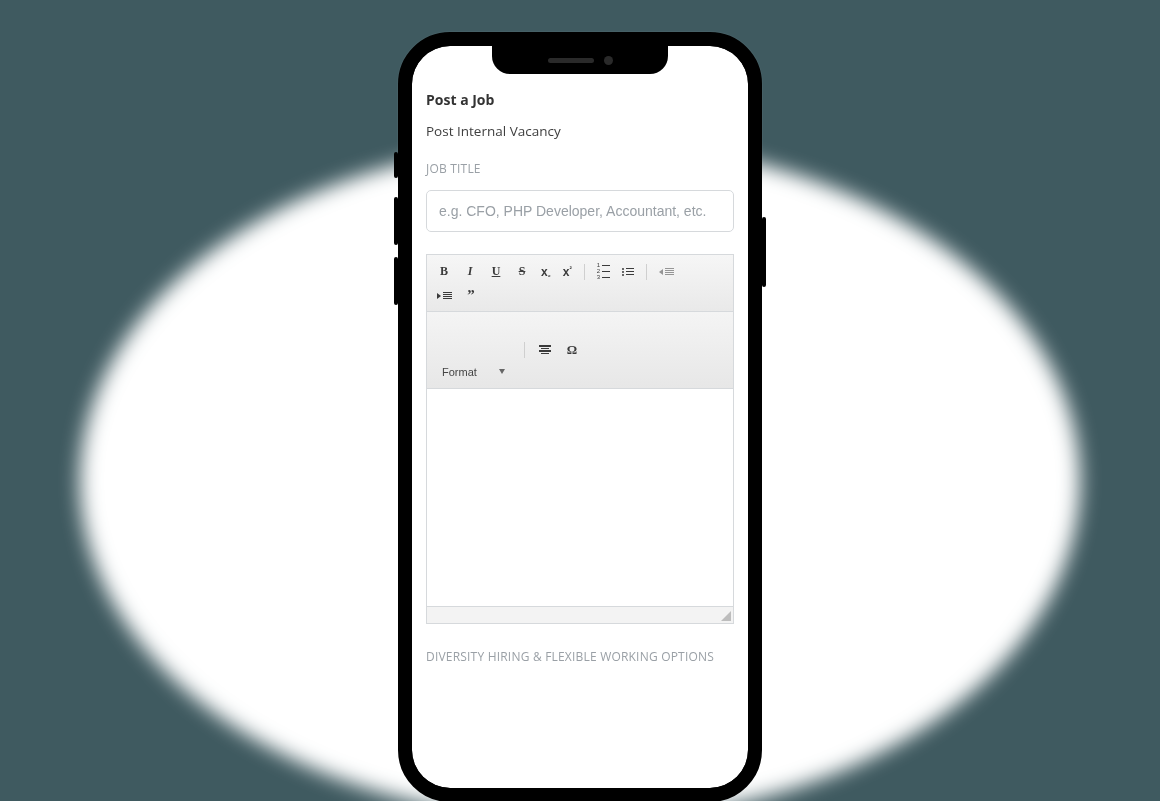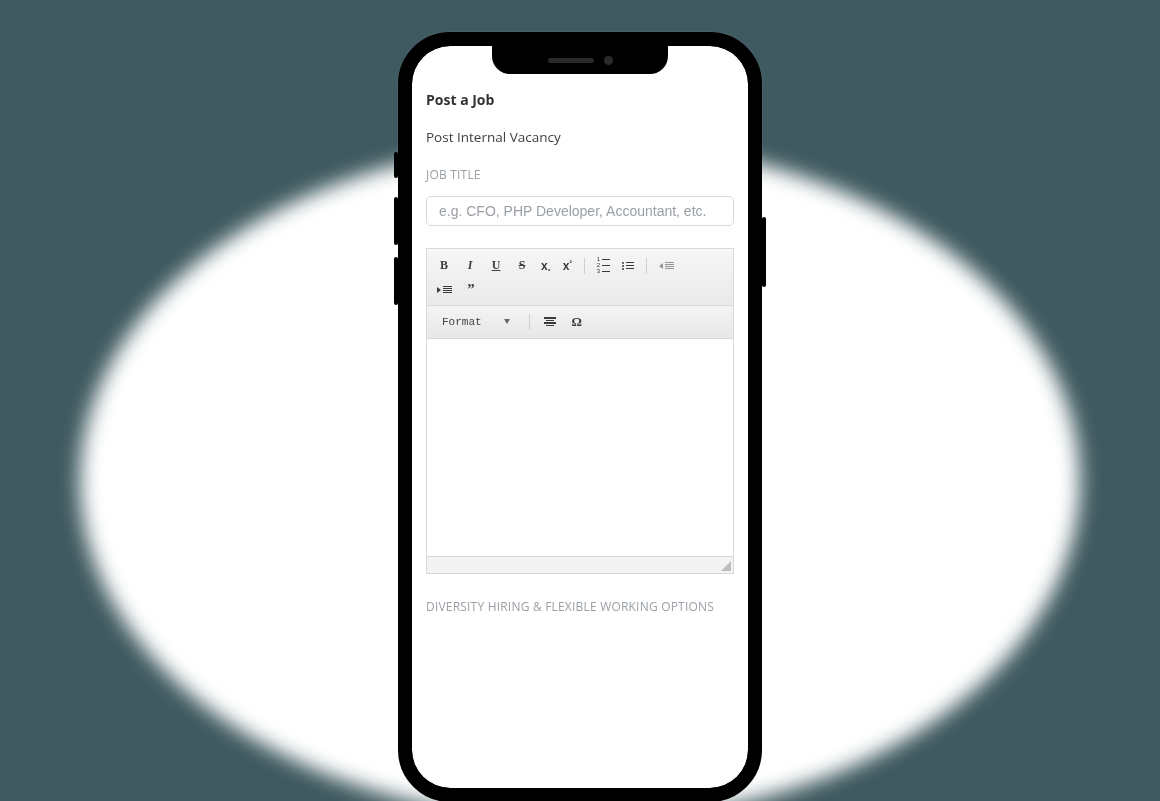--- a/index.html
+++ b/index.html
@@ -69,21 +69,21 @@
     border-radius: 38px;
     overflow: hidden;
     padding: 44px 14px 14px 14px;
   }
 
   
   .page-title {
     font-size: 14px;
     font-weight: 700;
     color: #333;
-    margin-bottom: 16px;
+    margin-bottom: 10px;
   }
   .link {
     font-size: 13.5px;
     color: #404040;
     text-decoration: none;
     display: inline-block;
     margin-bottom: 18px;
     cursor: pointer;
   }
 
@@ -91,21 +91,21 @@
   .field-label {
     font-size: 12px;
     letter-spacing: 0.2px;
     color: #9aa0a6;
     text-transform: uppercase;
     margin-bottom: 10px;
     line-height: 1.8;
   }
   .text-input {
     width: 100%;
-    height: 30px;
+    height: 42px;
     padding: 0 12px;
     border: 1px solid #d6d9dc;
     border-radius: 5px;
     font-size: 14px;
     color: #444;
     outline: none;
   }
   .text-input::placeholder { color:#9aa0a6; }
 
   
@@ -143,27 +143,28 @@
   .list-icon .bar  { width:8px;height:1px;background:#3b3b3b; }
   .indent-icon { display:inline-flex; align-items:center; gap:2px; }
   .indent-icon .lines { display:flex; flex-direction:column; gap:1px; }
   .indent-icon .lines span { width:9px;height:1px;background:#3b3b3b; }
   .tri { width:0;height:0;border-top:3px solid transparent;border-bottom:3px solid transparent; }
   .tri.right { border-left:4px solid #3b3b3b; }
   .tri.left  { border-right:4px solid #3b3b3b; }
   .tri.down  { border-left:3px solid transparent;border-right:3px solid transparent;border-top:5px solid #666;border-bottom:none;width:0;height:0;}
   .format-btn {
     display:flex; align-items:center; gap:22px;
-    font-family: Liberation Mono, monospace;
+    font-family: Liberation Sans, sans-serif;
     font-size: 11px;
     color:#444;
     padding:3px 6px;
     border:1px solid transparent;
     border-radius:3px;
     cursor:pointer;
+    margin-top:44px;
   }
   .toolbar2 {
     background: linear-gradient(#f4f4f4, #e7e7e7);
     border-bottom: 1px solid #d6d9dc;
     padding: 6px 8px;
     display:flex; align-items:center; gap:10px;
   }
   .align-icon { display:flex; flex-direction:column; gap:1px; align-items:center; }
   .align-icon span { height:1.5px;background:#3b3b3b; }
   .align-icon span:nth-child(1){width:12px;}

